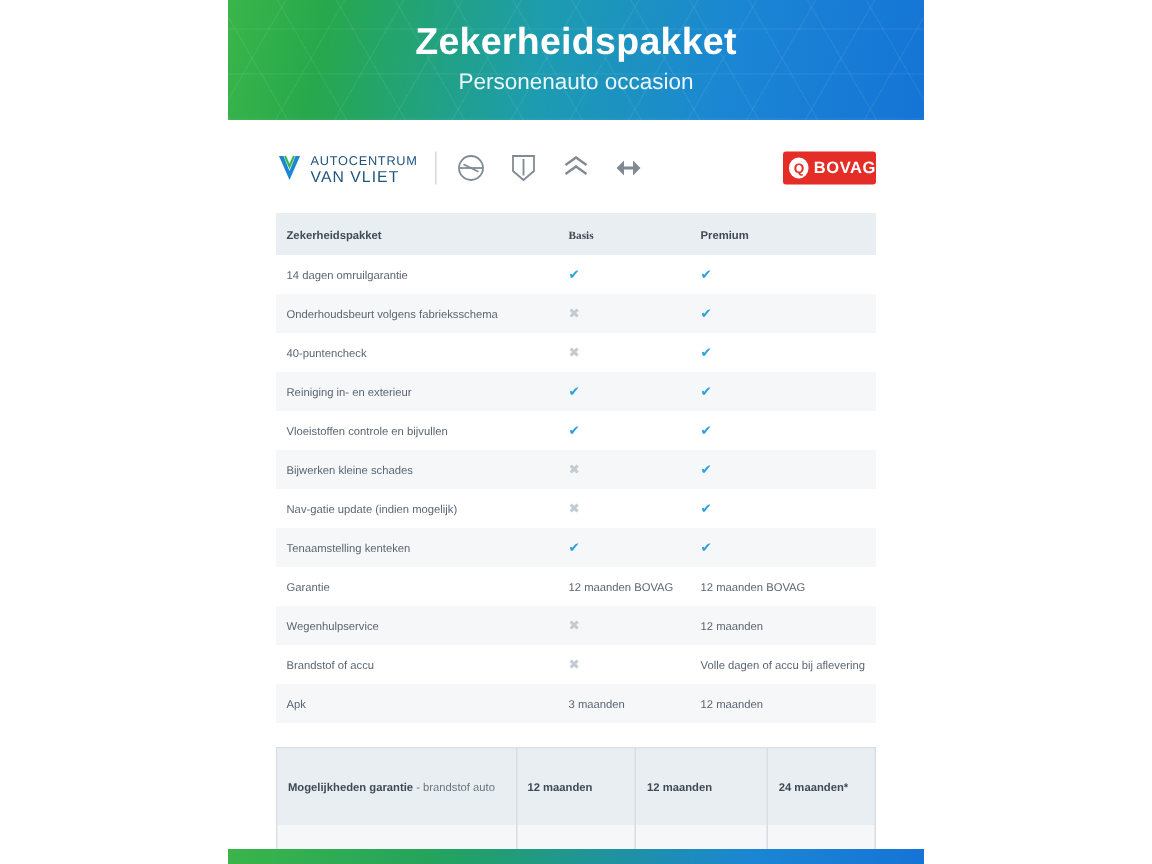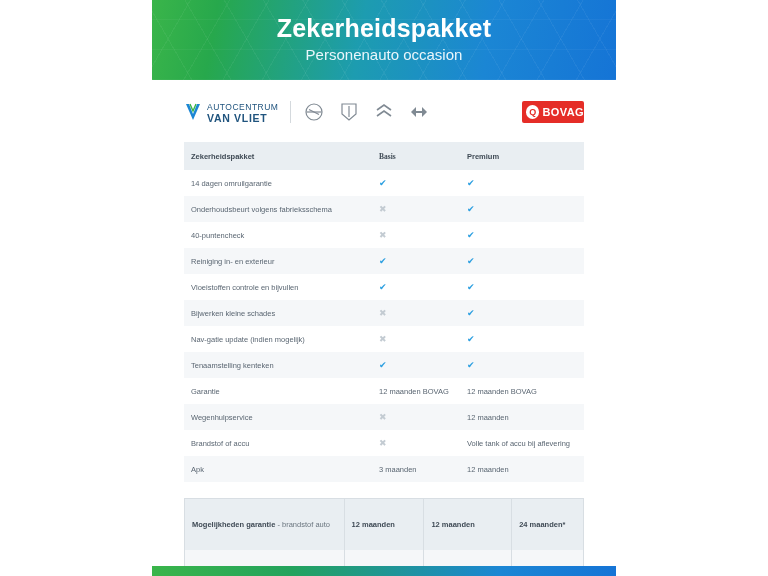--- a/index.html
+++ b/index.html
@@ -116,21 +116,21 @@
     font-size: 8.5px;
     letter-spacing: 0.5px;
     color: #20547e;
     font-weight: normal;
     display: block;
   }
   .av-text .l2 {
     font-size: 10.5px;
     letter-spacing: 0.7px;
     color: #20547e;
-    font-weight: bold;
+    font-weight: normal;
     display: block;
     margin-top: 1px;
   }
   .logo-sep {
     width: 1px;
     height: 22px;
     background: #d4d9dd;
     margin: 0 12px;
   }
   .brand-icons {
@@ -366,21 +366,21 @@
           <td>12 maanden BOVAG</td>
         </tr>
         <tr class="alt">
           <td>Wegenhulpservice</td>
           <td><span class="cross">✖</span></td>
           <td>12 maanden</td>
         </tr>
         <tr>
           <td>Brandstof of accu</td>
           <td><span class="cross">✖</span></td>
-          <td>Volle tank of accu bij aflevering</td>
+          <td>Volle dagen of accu bij aflevering</td>
         </tr>
         <tr class="alt">
           <td>Apk</td>
           <td>3 maanden</td>
           <td>12 maanden</td>
         </tr>
       </tbody>
     </table>
 
     <table class="t-price">

